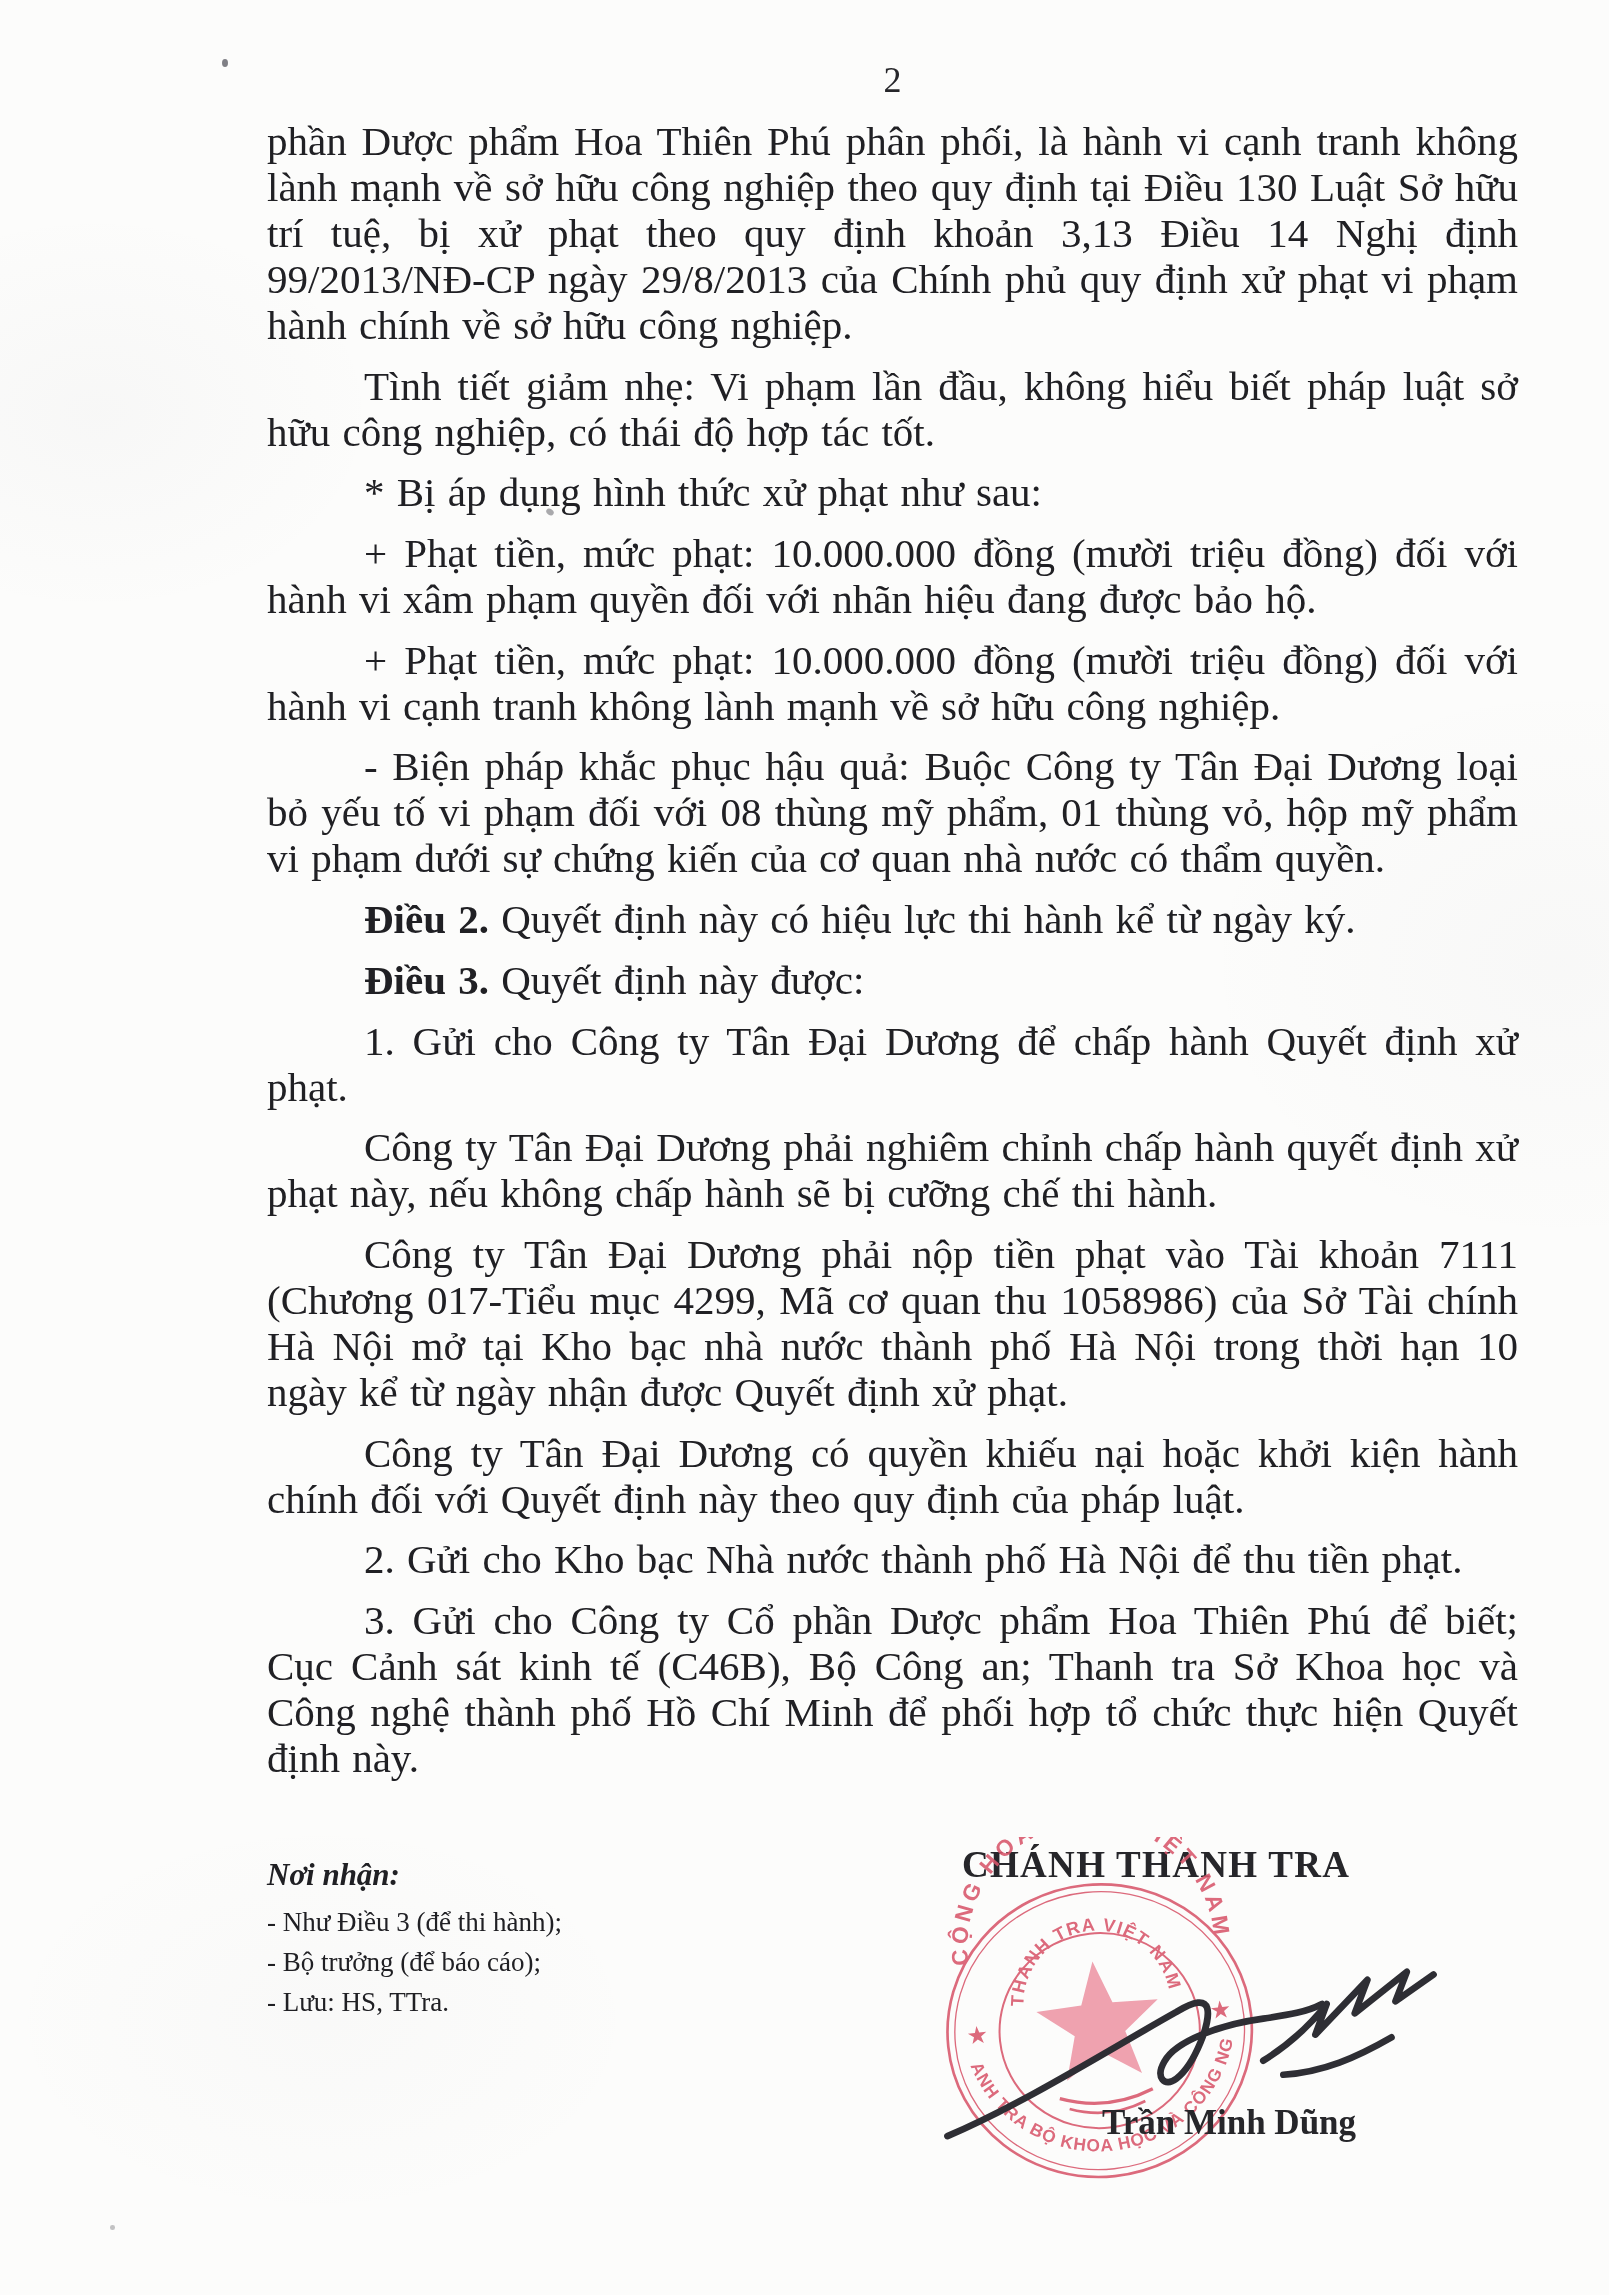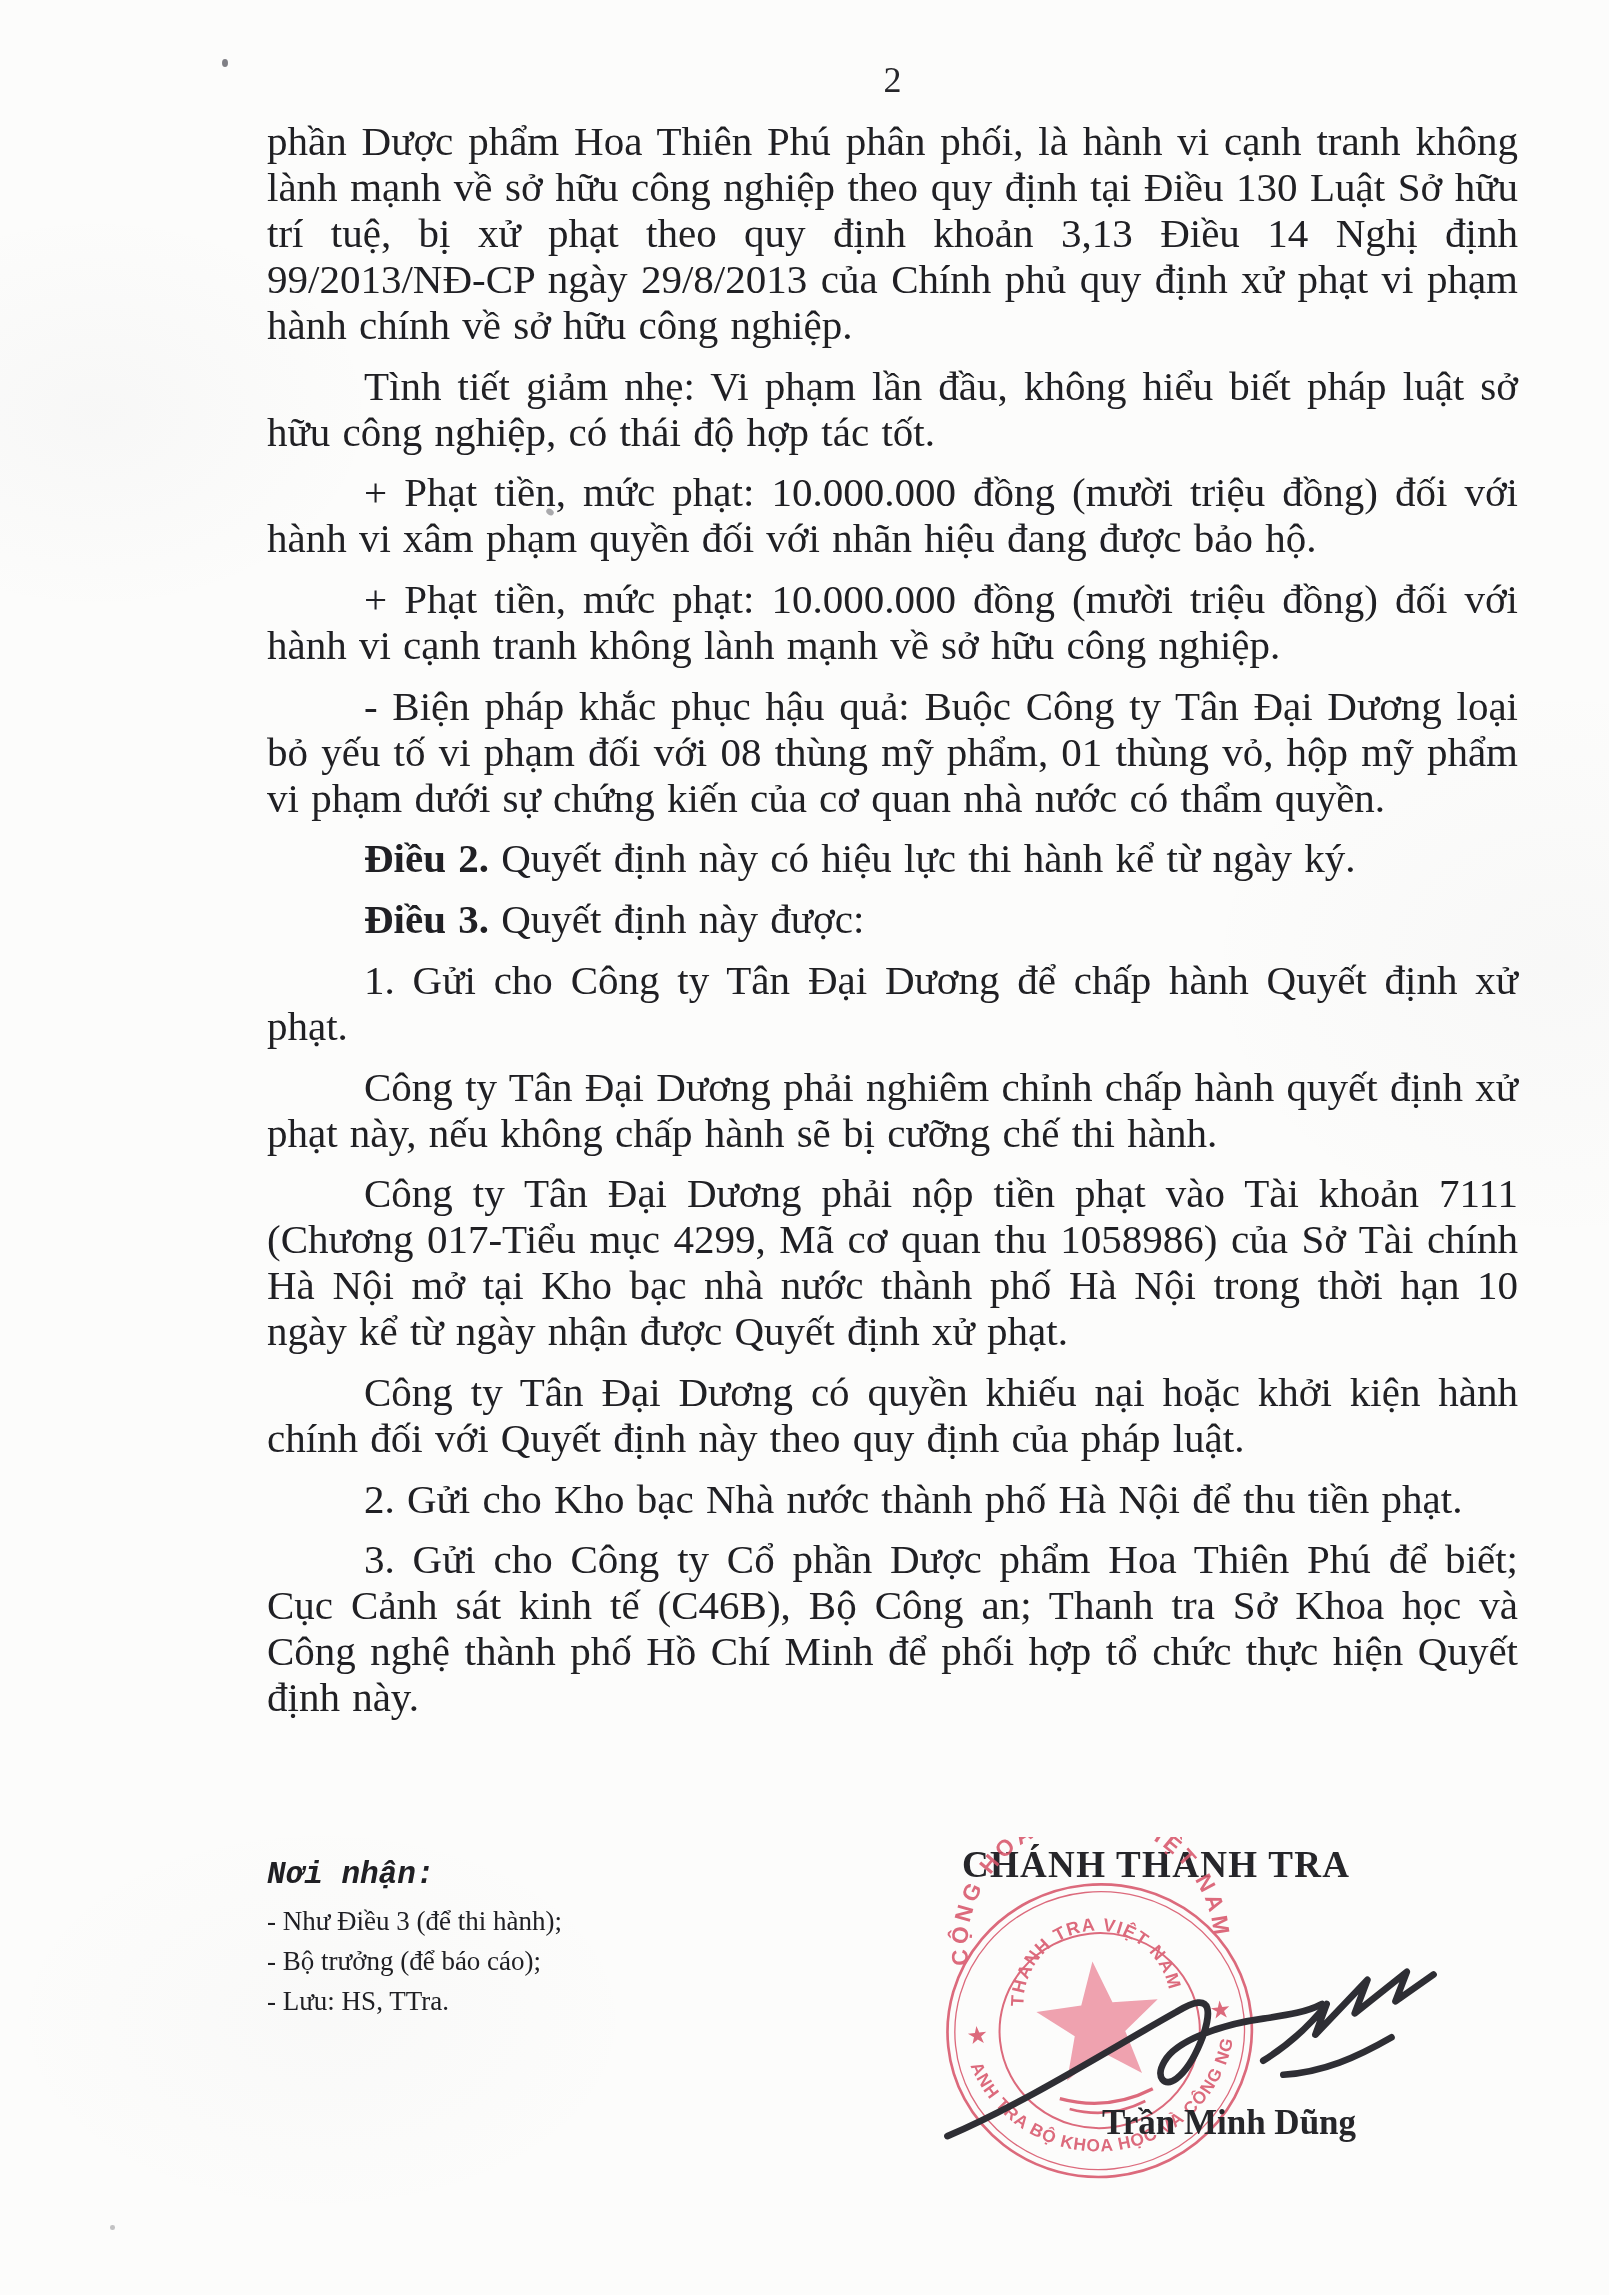--- a/index.html
+++ b/index.html
@@ -53,21 +53,20 @@
   .recipients {
     position: absolute;
     left: 267px; top: 1857px; width: 508px;
     color: #202024;
   }
   .recipients-label {
     font-weight: bold;
     font-style: italic;
     font-size: 31px;
     margin-bottom: 9.4px;
-    font-family: Liberation Mono, monospace;
   }
   .recipients ul {
     list-style: none;
     margin: 0; padding: 0;
     font-size: 27px;
     line-height: 40px;
   }
   .sign-title {
     position: absolute;
     left: 962px; top: 1843px; width: 468px;
@@ -99,20 +98,21 @@
 </head>
 <body>
 
 <div class="page">
 
   <div class="page-number">2</div>
 
   <main class="body-text" id="paragraphs">
       <p class="no-indent">phần Dược phẩm Hoa Thiên Phú phân phối, là hành vi cạnh tranh không lành mạnh về sở hữu công nghiệp theo quy định tại Điều 130 Luật Sở hữu trí tuệ, bị xử phạt theo quy định khoản 3,13 Điều 14 Nghị định 99/2013/NĐ-CP ngày 29/8/2013 của Chính phủ quy định xử phạt vi phạm hành chính về sở hữu công nghiệp.</p>
       <p>Tình tiết giảm nhẹ: Vi phạm lần đầu, không hiểu biết pháp luật sở hữu công nghiệp, có thái độ hợp tác tốt.</p>
+      <p>* Bị áp dụng hình thức xử phạt như sau:</p>
       <p>+ Phạt tiền, mức phạt: 10.000.000 đồng (mười triệu đồng) đối với hành vi xâm phạm quyền đối với nhãn hiệu đang được bảo hộ.</p>
       <p>+ Phạt tiền, mức phạt: 10.000.000 đồng (mười triệu đồng) đối với hành vi cạnh tranh không lành mạnh về sở hữu công nghiệp.</p>
       <p>- Biện pháp khắc phục hậu quả: Buộc Công ty Tân Đại Dương loại bỏ yếu tố vi phạm đối với 08 thùng mỹ phẩm, 01 thùng vỏ, hộp mỹ phẩm vi phạm dưới sự chứng kiến của cơ quan nhà nước có thẩm quyền.</p>
       <p><span class="lead">Điều 2.</span> Quyết định này có hiệu lực thi hành kể từ ngày ký.</p>
       <p><span class="lead">Điều 3.</span> Quyết định này được:</p>
       <p>1. Gửi cho Công ty Tân Đại Dương để chấp hành Quyết định xử phạt.</p>
       <p>Công ty Tân Đại Dương phải nghiêm chỉnh chấp hành quyết định xử phạt này, nếu không chấp hành sẽ bị cưỡng chế thi hành.</p>
       <p>Công ty Tân Đại Dương phải nộp tiền phạt vào Tài khoản 7111 (Chương 017-Tiểu mục 4299, Mã cơ quan thu 1058986) của Sở Tài chính Hà Nội mở tại Kho bạc nhà nước thành phố Hà Nội trong thời hạn 10 ngày kể từ ngày nhận được Quyết định xử phạt.</p>
       <p>Công ty Tân Đại Dương có quyền khiếu nại hoặc khởi kiện hành chính đối với Quyết định này theo quy định của pháp luật.</p>
       <p>2. Gửi cho Kho bạc Nhà nước thành phố Hà Nội để thu tiền phạt.</p>

